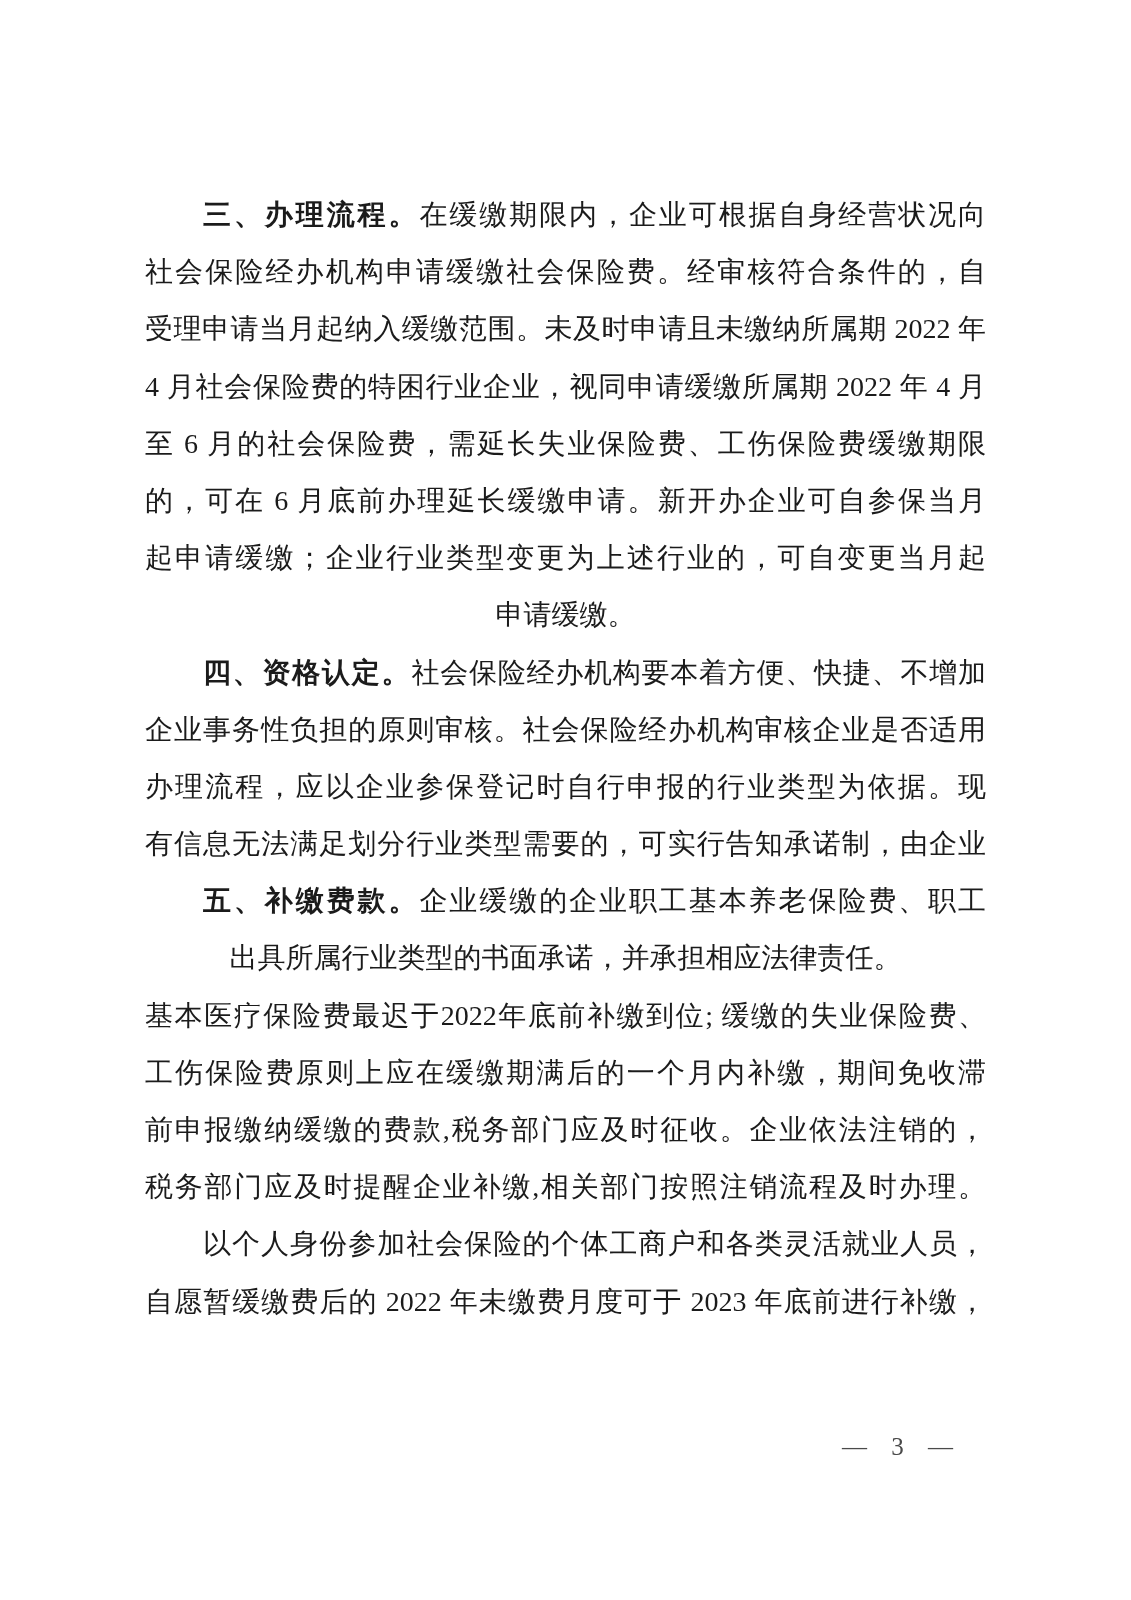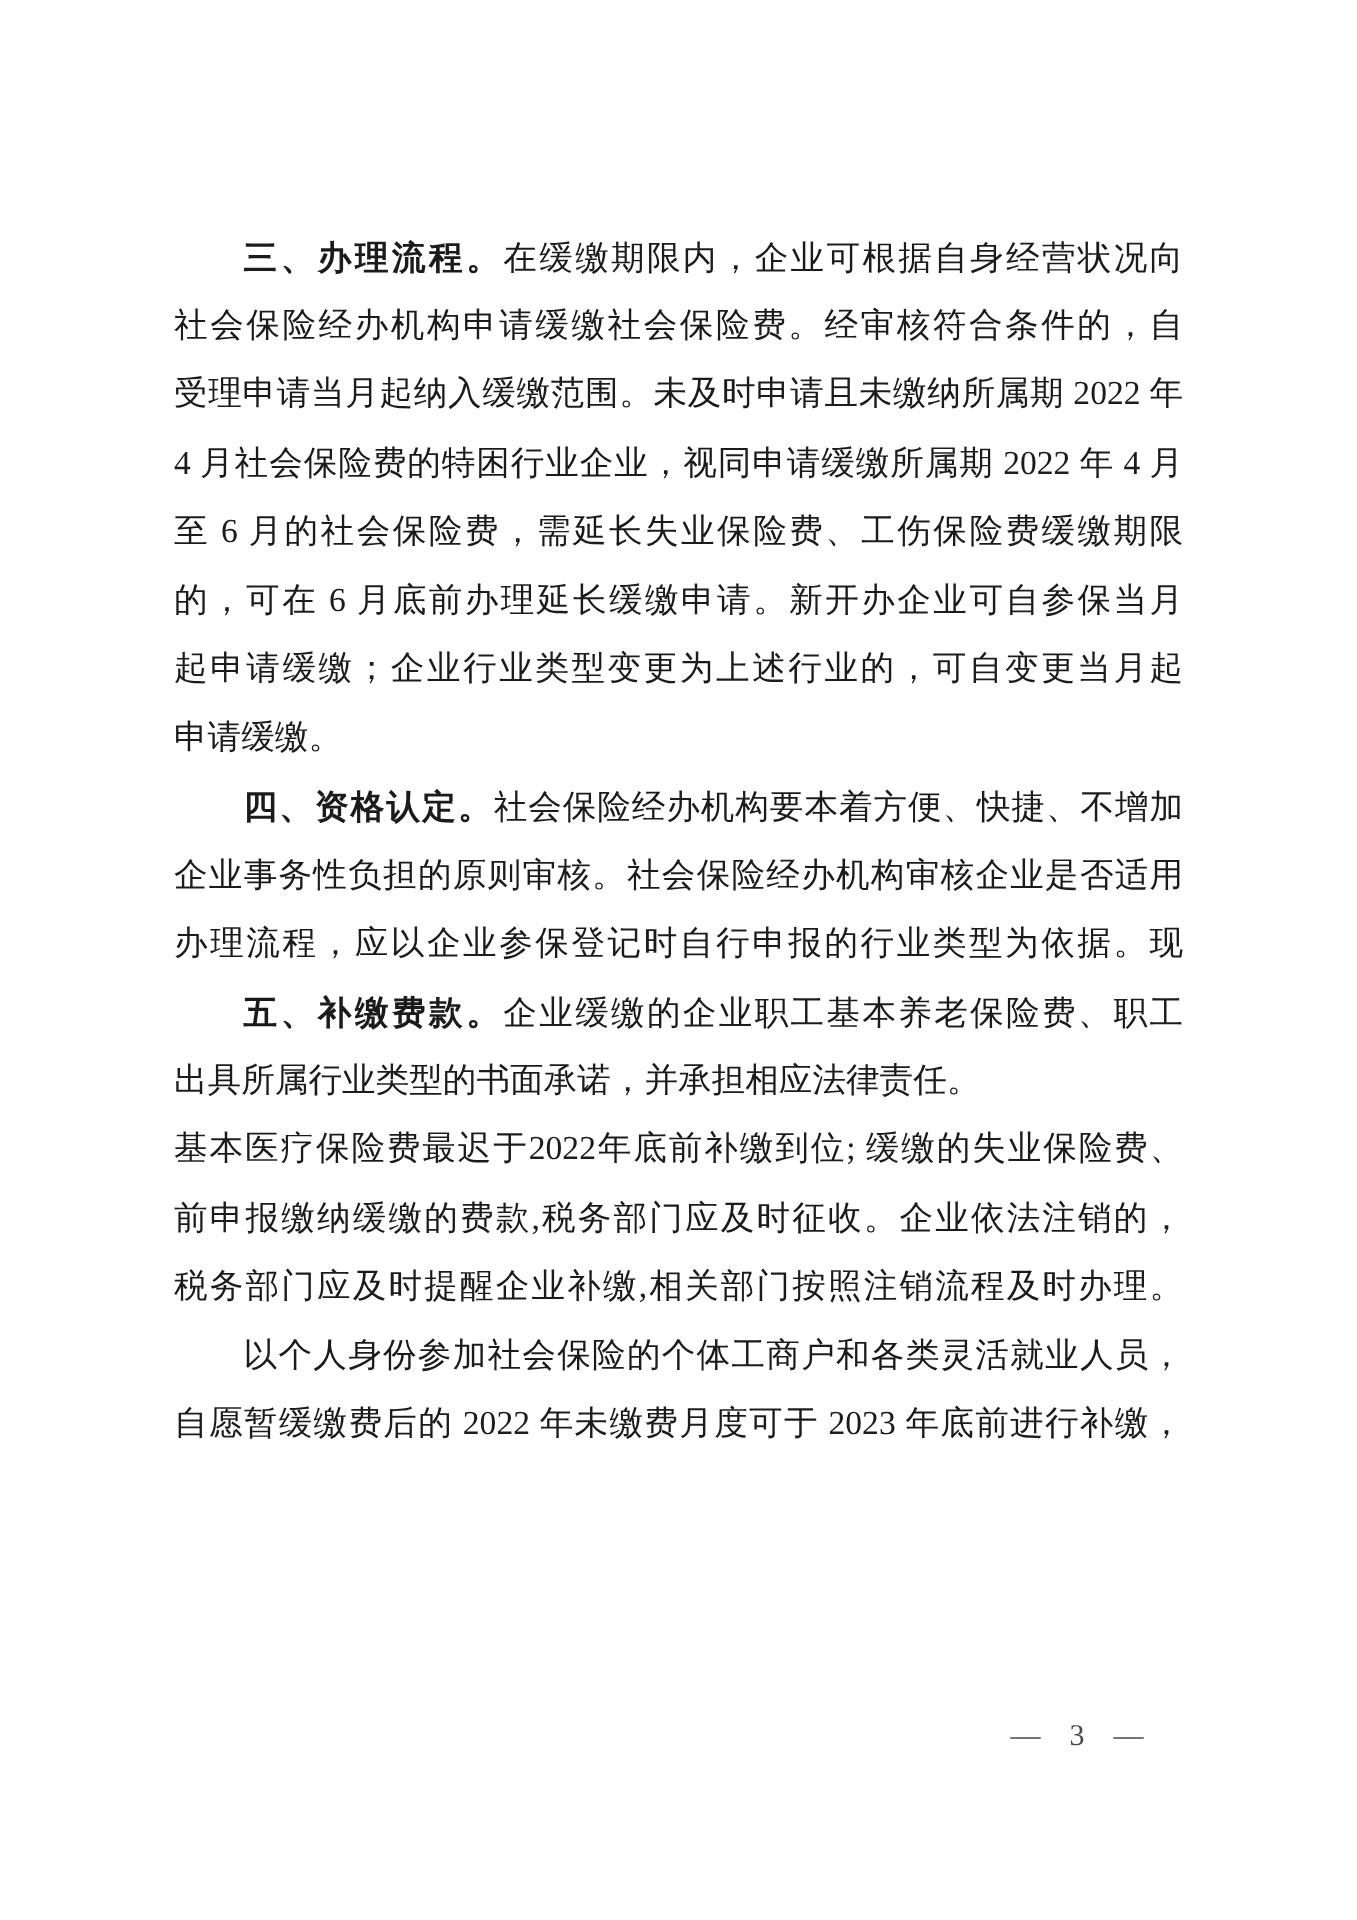--- a/index.html
+++ b/index.html
@@ -32,21 +32,21 @@
   .line{
     height:57.2px;
     white-space:nowrap;
   }
   .line.justify{
     text-align:justify;
     text-align-last:justify;
     white-space:normal;
   }
   .line.flush{
-    text-align:left;
+    text-align:center;
   }
   .line.indent{
     text-indent:58px;
   }
   .heading{
     font-family:"Liberation Sans","DejaVu Sans",sans-serif;
     font-weight:700;
     letter-spacing:1px;
   }
   .footer{
@@ -69,22 +69,24 @@
       <div class="line justify"><span>社会保险经办机构申请缓缴社会保险费。经审核符合条件的，自</span></div>
       <div class="line justify"><span>受理申请当月起纳入缓缴范围。未及时申请且未缴纳所属期 2022 年</span></div>
       <div class="line justify"><span>4 月社会保险费的特困行业企业，视同申请缓缴所属期 2022 年 4 月</span></div>
       <div class="line justify"><span>至 6 月的社会保险费，需延长失业保险费、工伤保险费缓缴期限</span></div>
       <div class="line justify"><span>的，可在 6 月底前办理延长缓缴申请。新开办企业可自参保当月</span></div>
       <div class="line justify"><span>起申请缓缴；企业行业类型变更为上述行业的，可自变更当月起</span></div>
       <div class="line flush"><span>申请缓缴。</span></div>
       <div class="line justify indent"><span class="heading">四、资格认定。</span><span>社会保险经办机构要本着方便、快捷、不增加</span></div>
       <div class="line justify"><span>企业事务性负担的原则审核。社会保险经办机构审核企业是否适用</span></div>
       <div class="line justify"><span>办理流程，应以企业参保登记时自行申报的行业类型为依据。现</span></div>
+      <div class="line justify"><span>有信息无法满足划分行业类型需要的，可实行告知承诺制，由企业</span></div>
       <div class="line justify indent"><span class="heading">五、补缴费款。</span><span>企业缓缴的企业职工基本养老保险费、职工</span></div>
       <div class="line flush"><span>出具所属行业类型的书面承诺，并承担相应法律责任。</span></div>
       <div class="line justify"><span>基本医疗保险费最迟于2022年底前补缴到位; 缓缴的失业保险费、</span></div>
+      <div class="line justify"><span>工伤保险费原则上应在缓缴期满后的一个月内补缴，期间免收滞</span></div>
       <div class="line justify"><span>前申报缴纳缓缴的费款,税务部门应及时征收。企业依法注销的，</span></div>
       <div class="line justify"><span>税务部门应及时提醒企业补缴,相关部门按照注销流程及时办理。</span></div>
       <div class="line justify indent"><span>以个人身份参加社会保险的个体工商户和各类灵活就业人员，</span></div>
       <div class="line justify"><span>自愿暂缓缴费后的 2022 年未缴费月度可于 2023 年底前进行补缴，</span></div>
     </div>
   <div class="footer">— 3 —</div>
 </div>
 
 </body></html>

